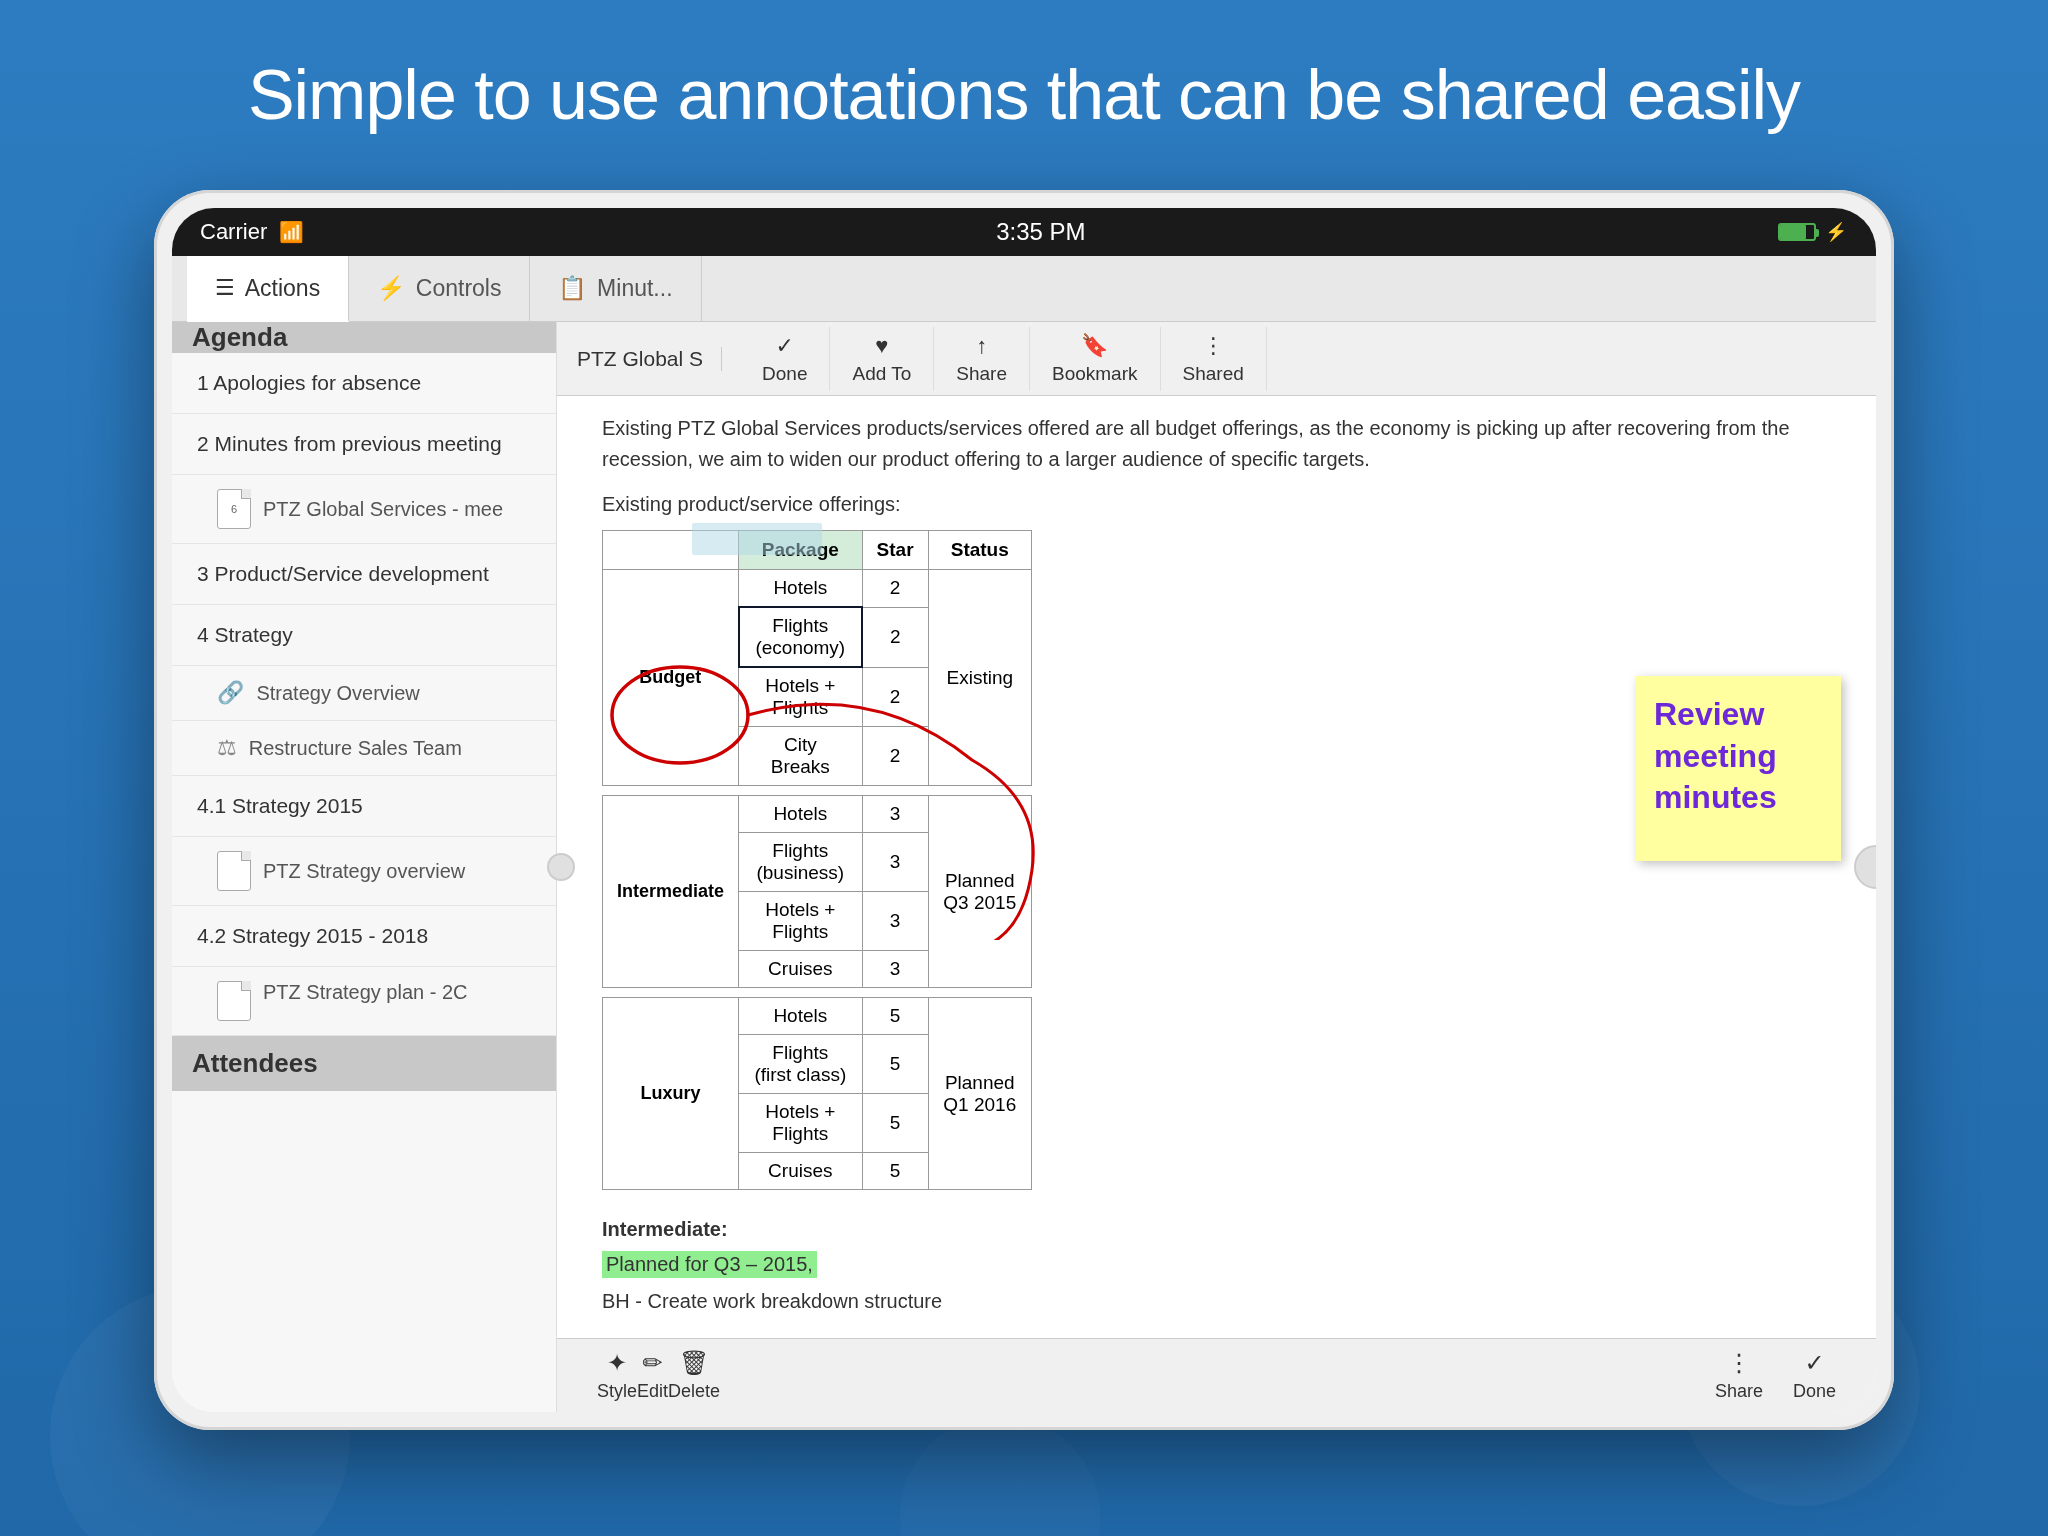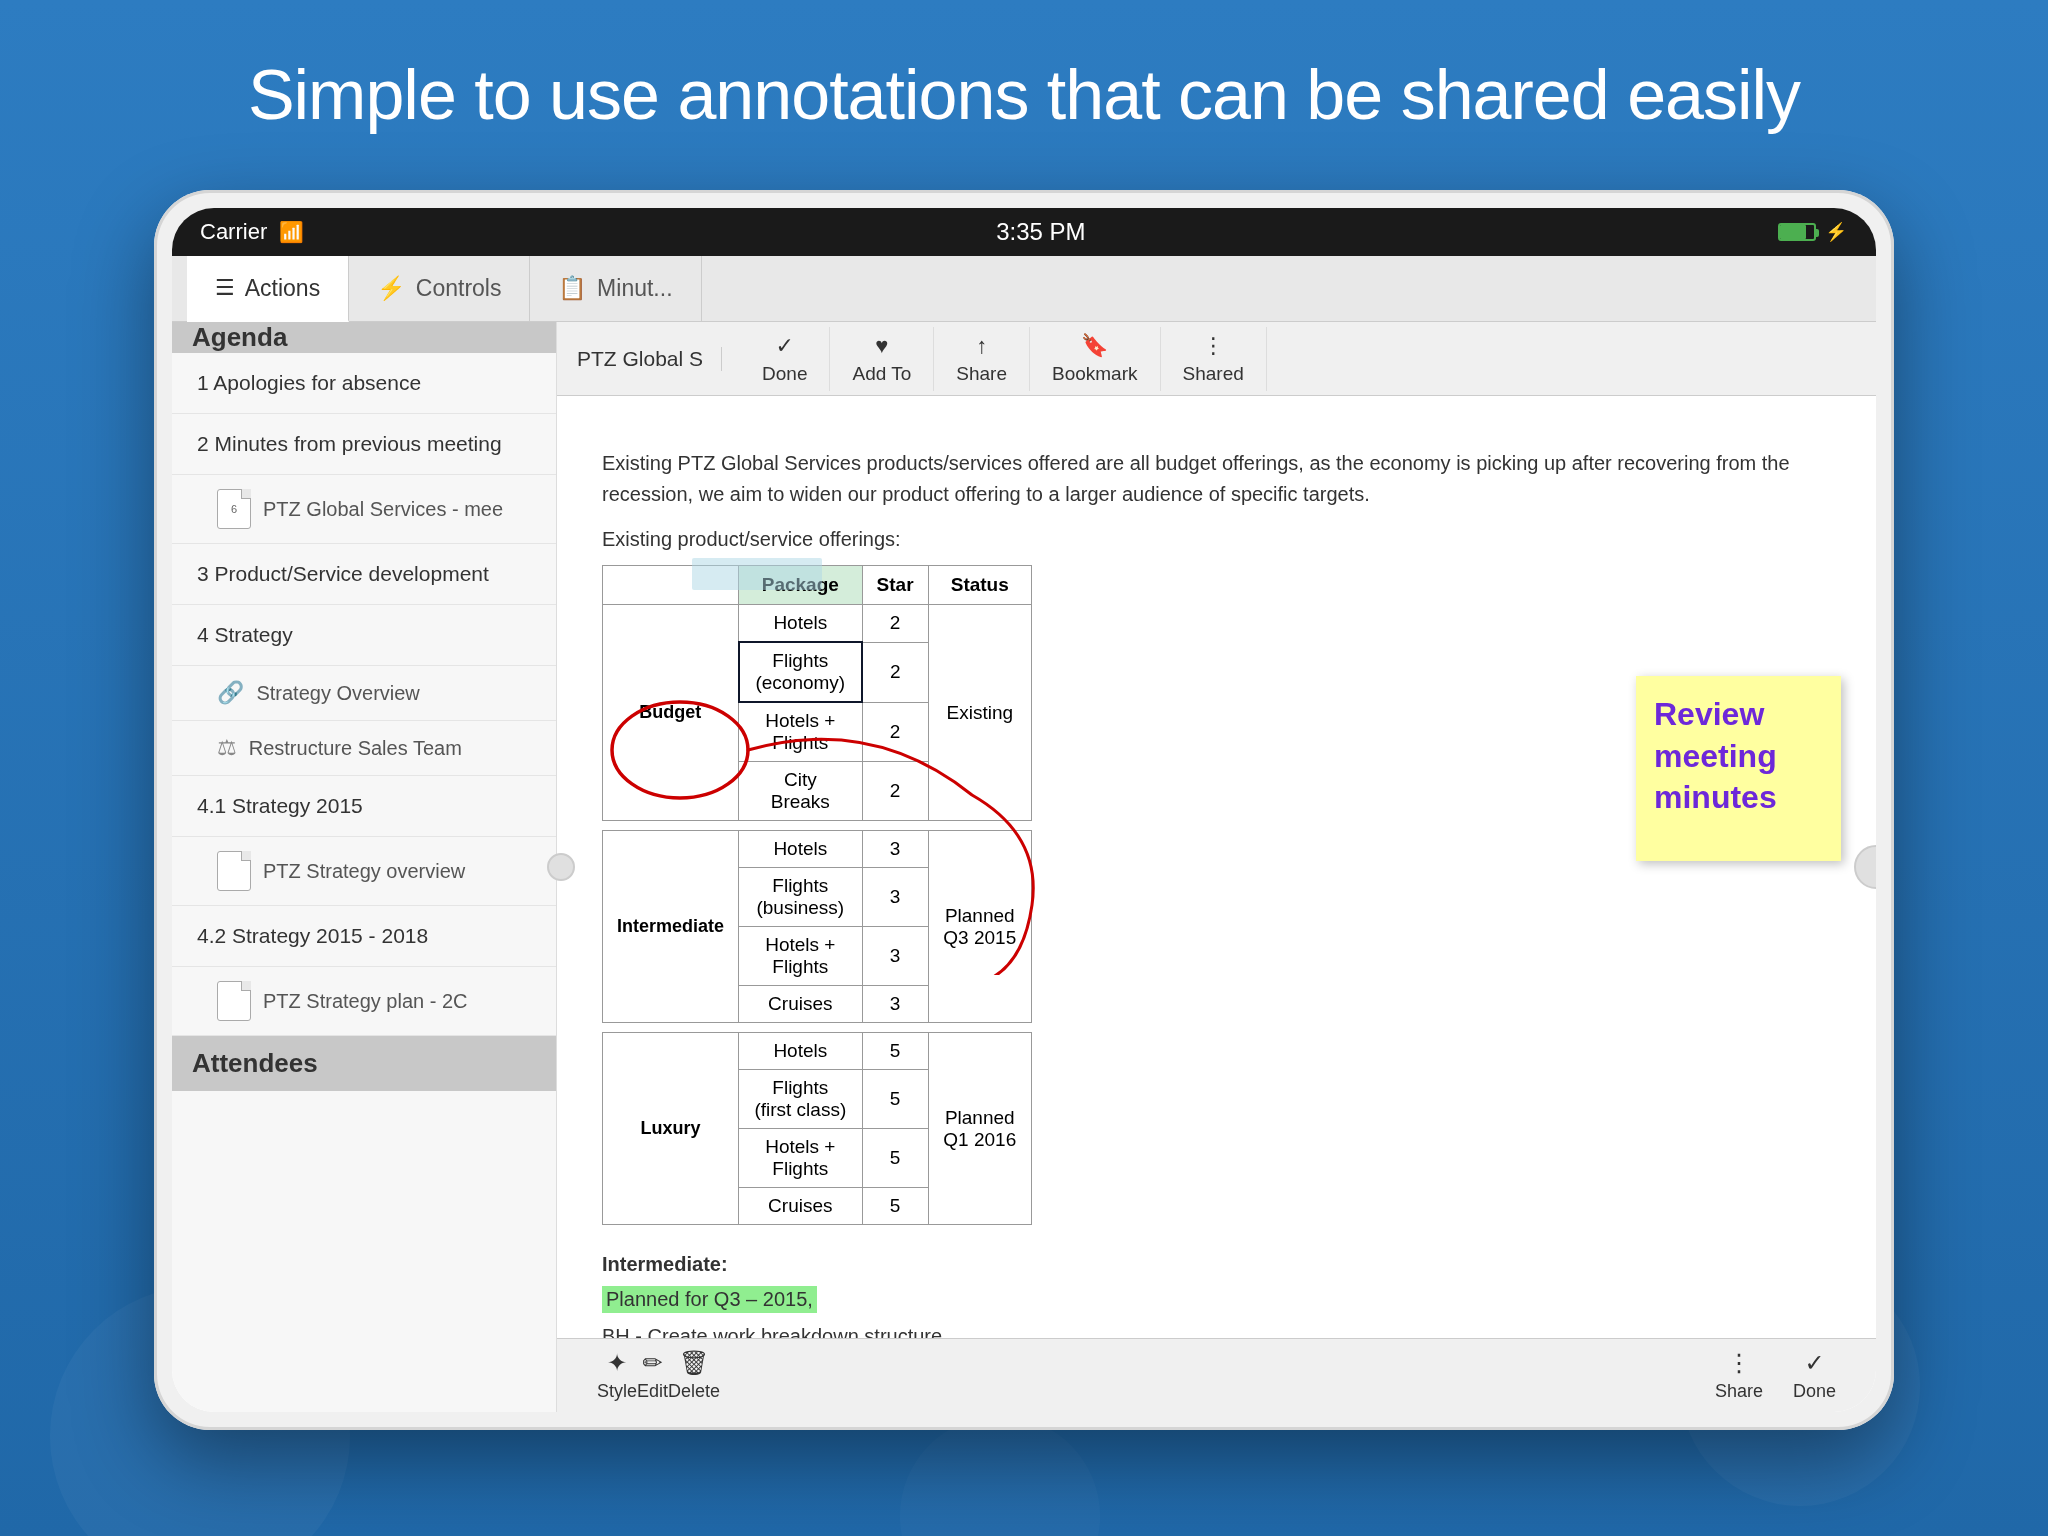--- a/index.html
+++ b/index.html
@@ -114,21 +114,21 @@
           <div style="width:34px;height:40px;background:white;border:1.5px solid #aaa;border-radius:3px;flex-shrink:0;position:relative;">
             <div style="position:absolute;top:-1px;right:-1px;width:10px;height:10px;background:#e8e8e8;border-left:1.5px solid #aaa;border-bottom:1.5px solid #aaa;"></div>
           </div>
           <span>PTZ Strategy overview</span>
         </div>
 
         <div style="padding:18px 20px 18px 25px;font-size:21px;color:#333;border-bottom:1px solid #e5e5e5;cursor:pointer;">
           <span>4.2 Strategy 2015 - 2018</span>
         </div>
 
-        <div style="padding:14px 20px 14px 45px;font-size:20px;color:#555;border-bottom:1px solid #e5e5e5;cursor:pointer;display:flex;align-items:center;gap:12px;">
+        <div style="padding:14px 20px 14px 45px;font-size:20px;color:#555;border-bottom:1px solid #e5e5e5;cursor:pointer;display:flex;gap:12px;">
           <div style="width:34px;height:40px;background:white;border:1.5px solid #aaa;border-radius:3px;flex-shrink:0;position:relative;">
             <div style="position:absolute;top:-1px;right:-1px;width:10px;height:10px;background:#e8e8e8;border-left:1.5px solid #aaa;border-bottom:1.5px solid #aaa;"></div>
           </div>
           <span>PTZ Strategy plan - 2C</span>
         </div>
 
         <div style="background:#c8c8c8;padding:12px 20px;font-size:26px;font-weight:700;color:#333;">
           <span>Attendees</span>
         </div>
 
@@ -156,21 +156,21 @@
           <div style="display:flex;flex-direction:column;align-items:center;gap:4px;padding:6px 22px;font-size:19px;color:#333;cursor:pointer;border-right:1px solid #ddd;">
             <span style="font-size:22px;">🔖</span>
             <span>Bookmark</span>
           </div>
           <div style="display:flex;flex-direction:column;align-items:center;gap:4px;padding:6px 22px;font-size:19px;color:#333;cursor:pointer;border-right:1px solid #ddd;">
             <span style="font-size:22px;">⋮</span>
             <span>Shared</span>
           </div>
         </div>
 
-        <div style="flex:1;overflow-y:auto;padding:52px 45px;background:white;position:relative;">
+        <div style="flex:1;overflow-y:auto;padding:17px 45px;background:white;position:relative;">
 
           <p style="font-size:20px;line-height:1.55;color:#333;margin-bottom:18px;">Existing PTZ Global Services products/services offered are all budget offerings, as the economy is picking up after recovering from the recession, we aim to widen our product offering to a larger audience of specific targets.</p>
 
           <p style="font-size:20px;color:#333;margin-bottom:14px;">Existing product/service offerings:</p>
 
           <div style="position:relative;margin-bottom:28px;">
             <table style="border-collapse:collapse;font-size:19px;width:430px;">
               <thead>
                 <tr>
                   <th style="border:1px solid #999;padding:8px 14px;background:#fff;"></th>

